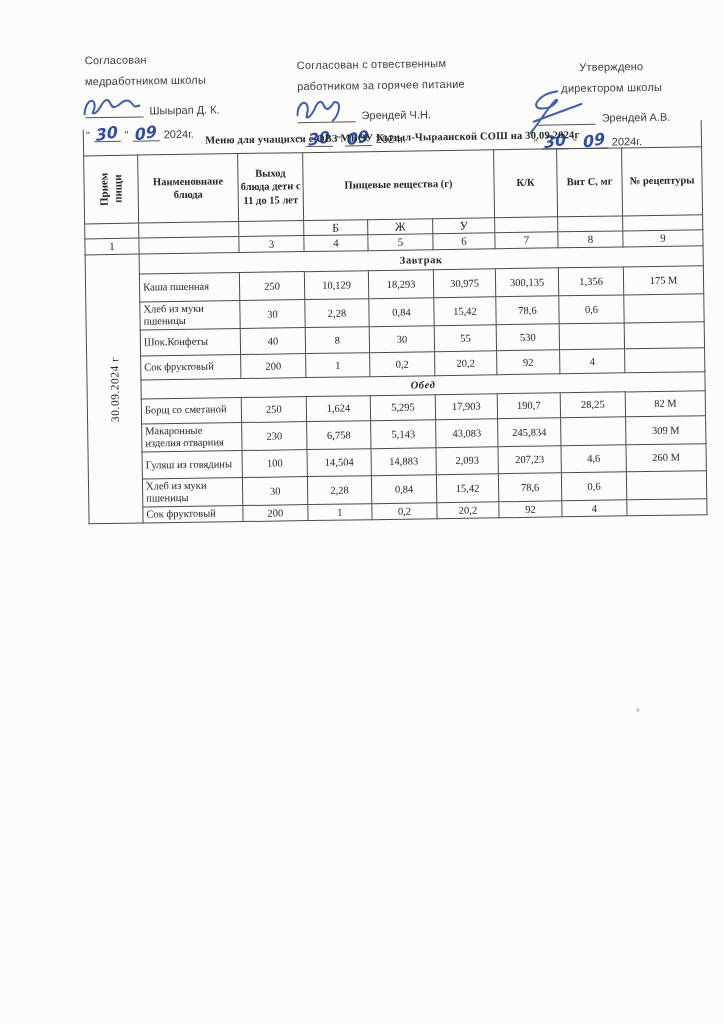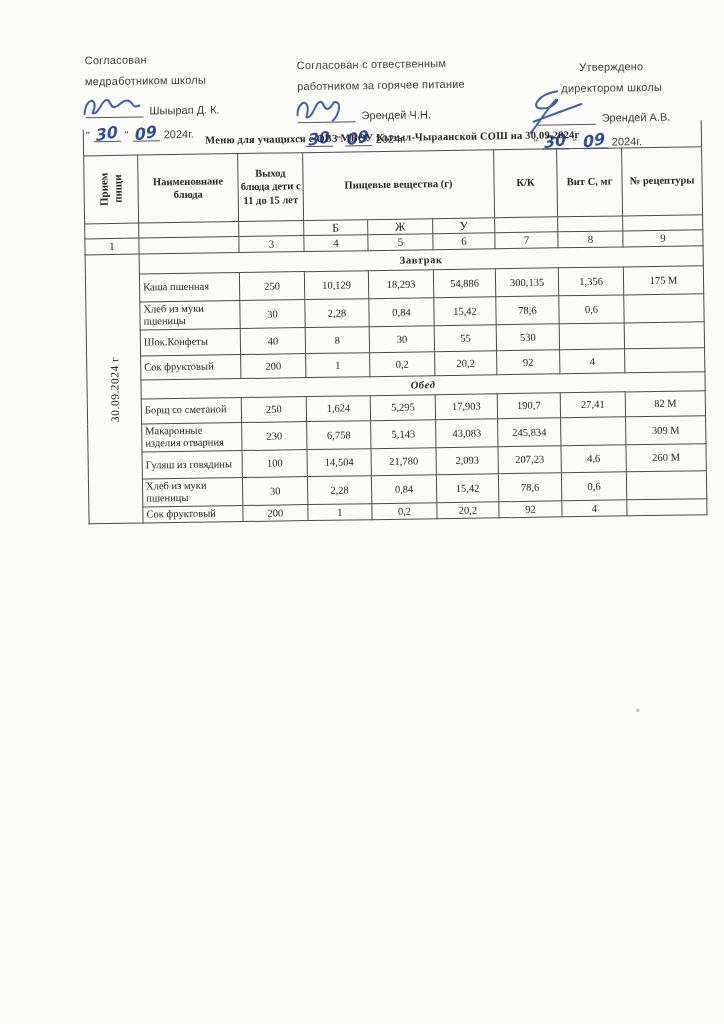--- a/index.html
+++ b/index.html
@@ -175,21 +175,21 @@
                 <div class="vtext date-v">30.09.2024 г</div>
               </div>
             </td>
         <td colspan="8" class="sec">Завтрак</td>
       </tr>
       <tr style="height:28px">
         <td class="dish">Каша пшенная</td>
         <td>250</td>
         <td>10,129</td>
         <td>18,293</td>
-        <td>54,886</td>
+        <td>30,975</td>
         <td>300,135</td>
         <td>1,356</td>
         <td>175 М</td>
       </tr>
       <tr style="height:28px">
         <td class="dish">Хлеб из муки пшеницы</td>
         <td>30</td>
         <td>2,28</td>
         <td>0,84</td>
         <td>15,42</td>
@@ -221,38 +221,38 @@
       <tr style="height:19px">
         <td colspan="8" class="sec obed">Обед</td>
       </tr>
       <tr style="height:25px">
         <td class="dish">Борщ со сметаной</td>
         <td>250</td>
         <td>1,624</td>
         <td>5,295</td>
         <td>17,903</td>
         <td>190,7</td>
-        <td>27,41</td>
+        <td>28,25</td>
         <td>82 М</td>
       </tr>
       <tr style="height:28px">
         <td class="dish">Макаронные изделия отварния</td>
         <td>230</td>
         <td>6,758</td>
         <td>5,143</td>
         <td>43,083</td>
         <td>245,834</td>
         <td></td>
         <td>309 М</td>
       </tr>
       <tr style="height:27px">
         <td class="dish">Гуляш из говядины</td>
         <td>100</td>
         <td>14,504</td>
-        <td>21,780</td>
+        <td>14,883</td>
         <td>2,093</td>
         <td>207,23</td>
         <td>4,6</td>
         <td>260 М</td>
       </tr>
       <tr style="height:26px">
         <td class="dish">Хлеб из муки пшеницы</td>
         <td>30</td>
         <td>2,28</td>
         <td>0,84</td>

